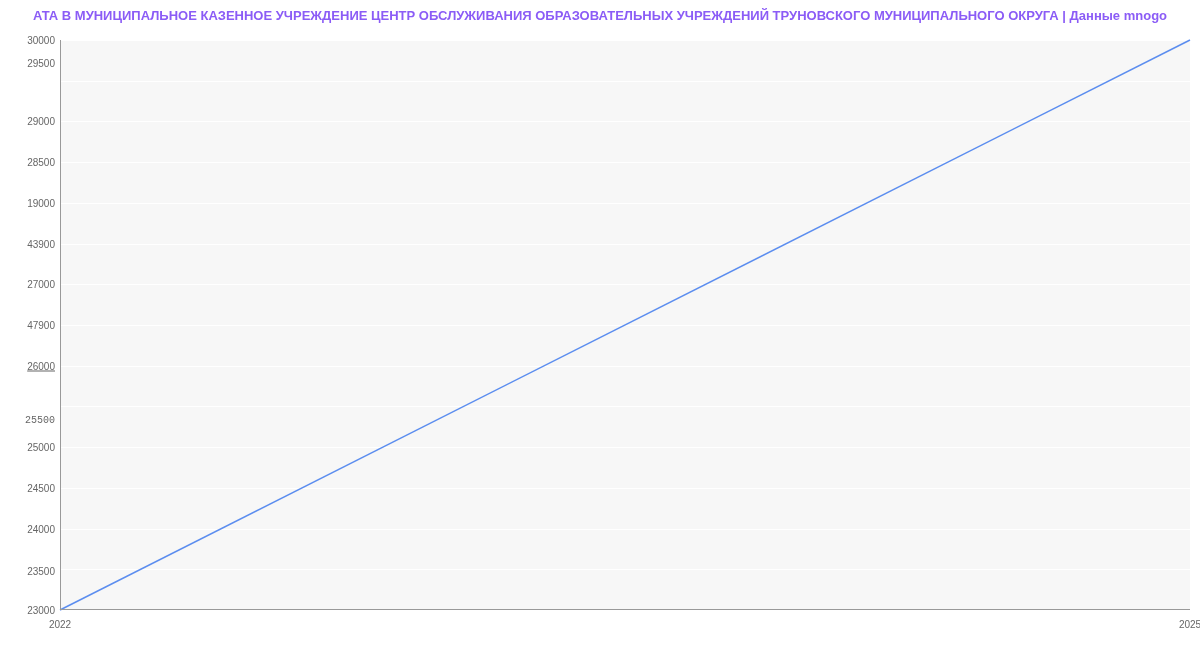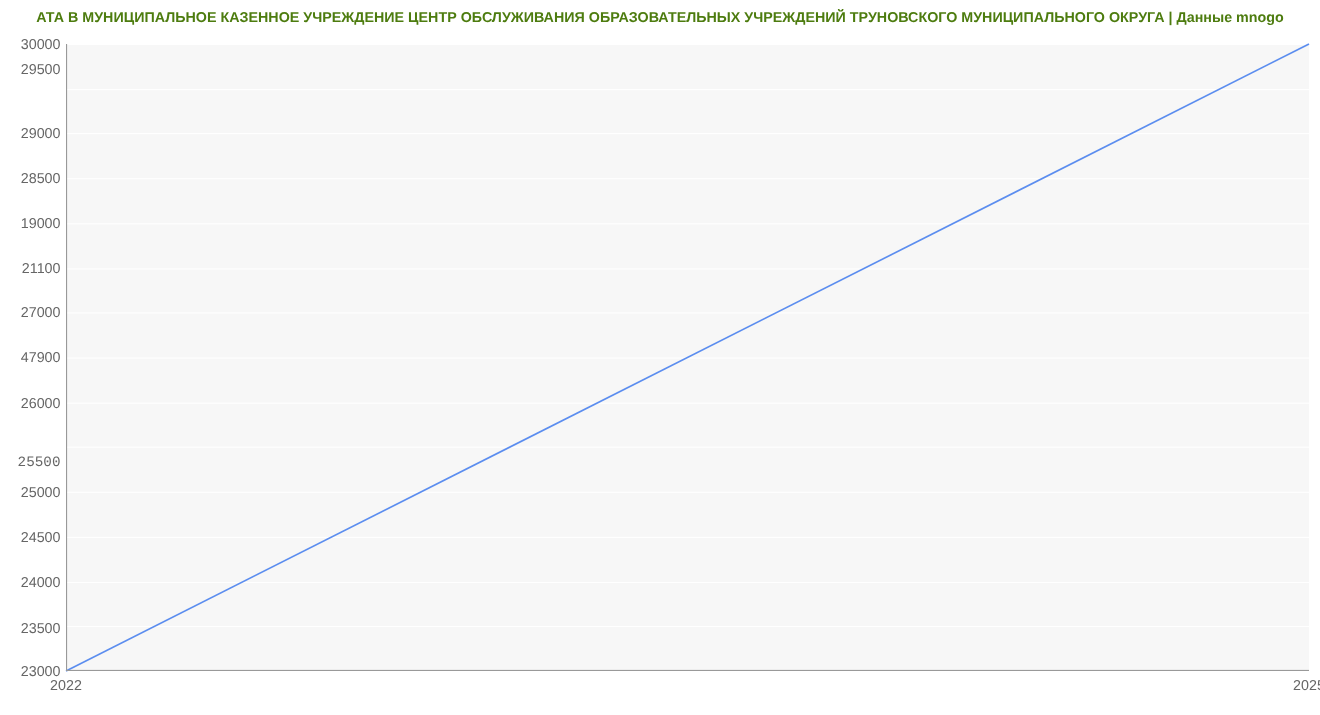--- a/index.html
+++ b/index.html
@@ -7,21 +7,21 @@
       font-family: -apple-system, BlinkMacSystemFont, "Segoe UI", Arial, sans-serif;
       background: #ffffff;
       width: 1200px;
       height: 650px;
       overflow: hidden;
       position: relative;
     }
     .title {
       font-size: 13px;
       font-weight: 600;
-      color: #4d7c0f;
+      color: #8b5cf6;
       white-space: nowrap;
       padding: 8px 0 4px 0;
       text-align: center;
       position: absolute;
       top: 0;
       left: 0;
       right: 0;
     }
     .chart-container {
       position: absolute;
@@ -41,30 +41,30 @@
     .grid-line {
       position: absolute;
       left: 0;
       right: 0;
       height: 1px;
       background: #ffffff;
     }
     .y-tick-label {
       position: absolute;
       right: calc(100% - 55px);
-      font-size: 13px;
+      font-size: 10px;
       color: #666;
       text-align: right;
       transform: translateY(-50%);
       width: 50px;
     }
     .x-tick-label {
       position: absolute;
       bottom: 10px;
-      font-size: 13px;
+      font-size: 10px;
       color: #666;
       transform: translateX(-50%);
     }
     .axis-line-y {
       position: absolute;
       top: 10px;
       bottom: 30px;
       left: 60px;
       width: 1px;
       background: #999;
@@ -116,24 +116,24 @@
   </div>
   <div class="axis-line-y"></div>
   <div class="axis-line-x"></div>
   <div id="y-labels">
       <div class="y-tick-label" style="top: 580px;">23000</div>
       <div class="y-tick-label" style="top: 541px;">23500</div>
       <div class="y-tick-label" style="top: 498.571px;">24000</div>
       <div class="y-tick-label" style="top: 457.857px;">24500</div>
       <div class="y-tick-label" style="top: 417.143px;">25000</div>
       <div class="y-tick-label" style="top: 390px; font-family: Liberation Mono, monospace;">25500</div>
-      <div class="y-tick-label" style="top: 335.714px;">26000</div>
+      <div class="y-tick-label" style="top: 335.714px; text-decoration: underline;">26000</div>
       <div class="y-tick-label" style="top: 295px;">47900</div>
       <div class="y-tick-label" style="top: 254.286px;">27000</div>
-      <div class="y-tick-label" style="top: 213.571px;">21100</div>
+      <div class="y-tick-label" style="top: 213.571px;">43900</div>
       <div class="y-tick-label" style="top: 172.857px;">19000</div>
       <div class="y-tick-label" style="top: 132.143px;">28500</div>
       <div class="y-tick-label" style="top: 91.4286px;">29000</div>
       <div class="y-tick-label" style="top: 33px;">29500</div>
       <div class="y-tick-label" style="top: 10px;">30000</div>
     </div>
   <div id="x-labels">
       <div class="x-tick-label" style="left: 60px;">2022</div>
       <div class="x-tick-label" style="left: 1190px;">2025</div>
     </div>

